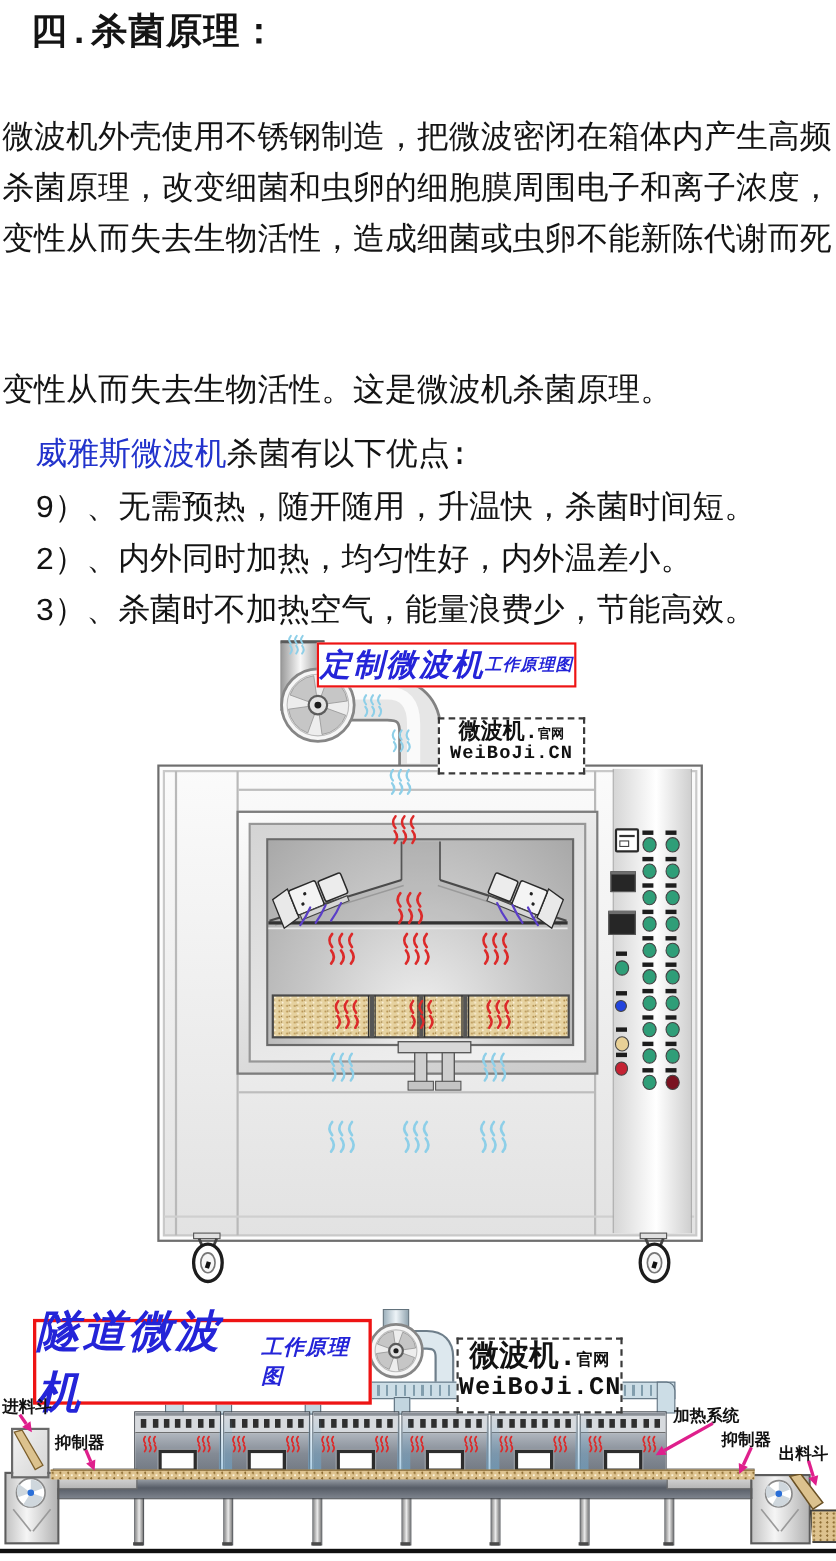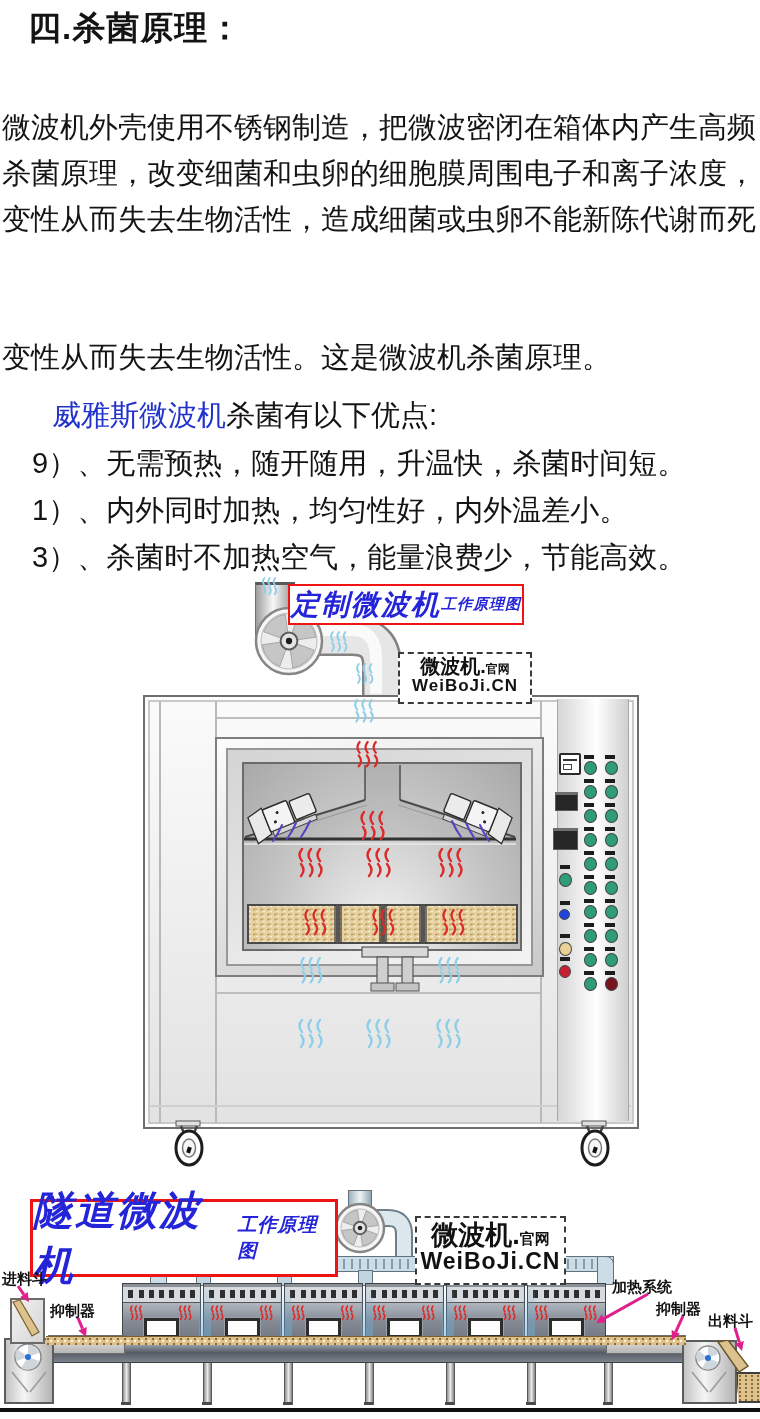--- a/index.html
+++ b/index.html
@@ -1,26 +1,26 @@
 <!DOCTYPE html>
 <html style="--text-black: #141414; --brand-blue: #2233cc; --calligraphy-blue: #2424d8; --frame-red: #ee1414; --metal-border: #6e6e6e; --belt-tan: #ddc28e;"><head>
 <meta charset="utf-8">
 <style>
   html,body{margin:0;padding:0;background:#ffffff;}
   .page{position:relative;width:760px;height:1419px;background:#fff;overflow:hidden;
-        font-family:Liberation Sans, sans-serif;color:var(--text-black,#141414);}
+        font-family:Liberation Mono, monospace;color:var(--text-black,#141414);}
   .abs{position:absolute;}
   
   .heading{left:28px;top:6px;width:720px;height:46px;font-size:33px;font-weight:bold;letter-spacing:1px;}
   .pline{left:2px;top:0;width:754px;height:46px;line-height:46px;font-size:29px;
          text-align:justify;text-align-last:justify;white-space:nowrap;}
   .pline.first{text-indent:30px;}
   .pline.last{text-align:left;text-align-last:left;}
   .introline{left:2px;top:392px;width:754px;height:46px;line-height:46px;font-size:29px;text-indent:30px;}
-  .brand{color:var(--brand-blue,#2233cc);margin-left:20px;}
+  .brand{color:var(--brand-blue,#2233cc);}
   .advitem{left:2px;width:754px;height:46px;line-height:46px;font-size:29px;text-indent:30px;}
   
   .d1{left:0;top:578px;width:760px;height:600px;}
   .d2{left:0;top:1190px;width:760px;height:229px;padding-left:32px;}
   .rbox{border:2px solid var(--frame-red,#ee1414);background:#fff;display:flex;align-items:center;
         justify-content:center;color:var(--calligraphy-blue,#2424d8);font-style:italic;font-weight:bold;z-index:9;}
   .rbox-main{letter-spacing:2px;}
   .rbox-sub{letter-spacing:1px;}
   .wm{background:#fff;border:2px dashed #3a3a3a;text-align:center;z-index:9;line-height:1.05;font-weight:bold;color:#111;}
   .wm-small{font-weight:bold;}
@@ -113,21 +113,21 @@
 
   <div class="abs pline" style="top:104px">微波机外壳使用不锈钢制造，把微波密闭在箱体内产生高频</div>
   <div class="abs pline" style="top:150px">杀菌原理，改变细菌和虫卵的细胞膜周围电子和离子浓度，</div>
   <div class="abs pline" style="top:196px">变性从而失去生物活性，造成细菌或虫卵不能新陈代谢而死</div>
   <div class="abs pline last" style="top:334px">变性从而失去生物活性。这是微波机杀菌原理。</div>
 
   <div class="abs introline">
     <span class="brand">威雅斯微波机</span><span>杀菌有以下优点:</span>
   </div>
   <div class="abs advitem" style="top:440px">9）、无需预热，随开随用，升温快，杀菌时间短。</div>
-  <div class="abs advitem" style="top:487px">1）、内外同时加热，均匀性好，内外温差小。</div>
+  <div class="abs advitem" style="top:487px">2）、内外同时加热，均匀性好，内外温差小。</div>
   <div class="abs advitem" style="top:534px">3）、杀菌时不加热空气，能量浪费少，节能高效。</div>
 
   <div class="abs d1">
 
     <svg class="abs svg-pipes1" viewBox="0 0 760 600">
       <path d="M318,58 L352,58 Q382,58 382,88 L382,118" fill="none" stroke="#828282" stroke-width="40"></path>
       <path d="M318,58 L352,58 Q382,58 382,88 L382,118" fill="none" stroke="#e6e6e6" stroke-width="35"></path>
       <path d="M318,52 L352,52 Q376,52 376,80 L376,116" fill="none" stroke="#fafafa" stroke-width="12"></path>
     </svg>
 

